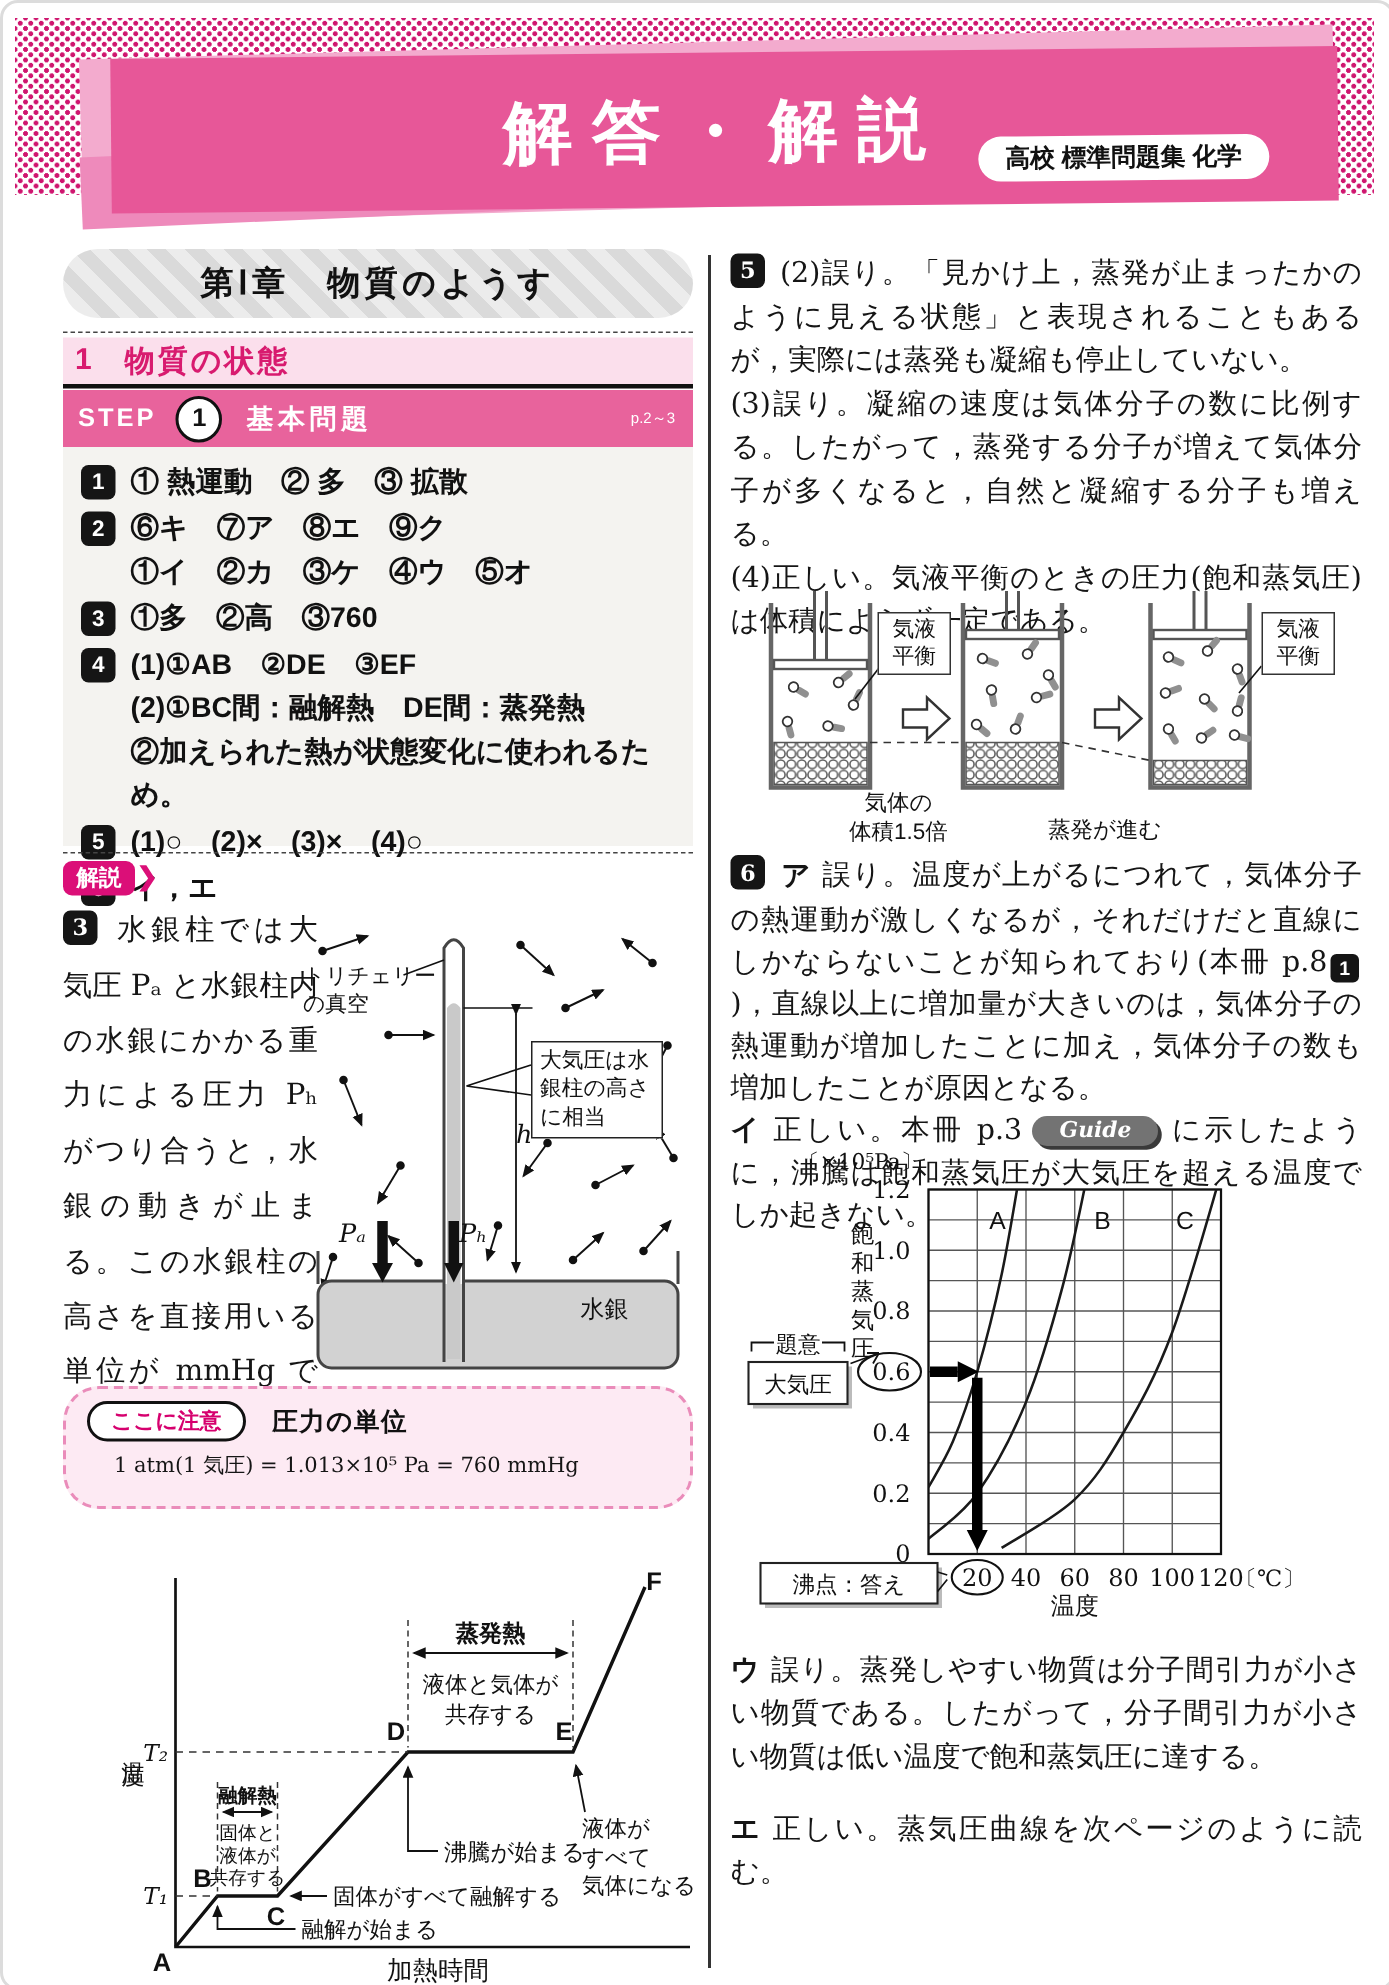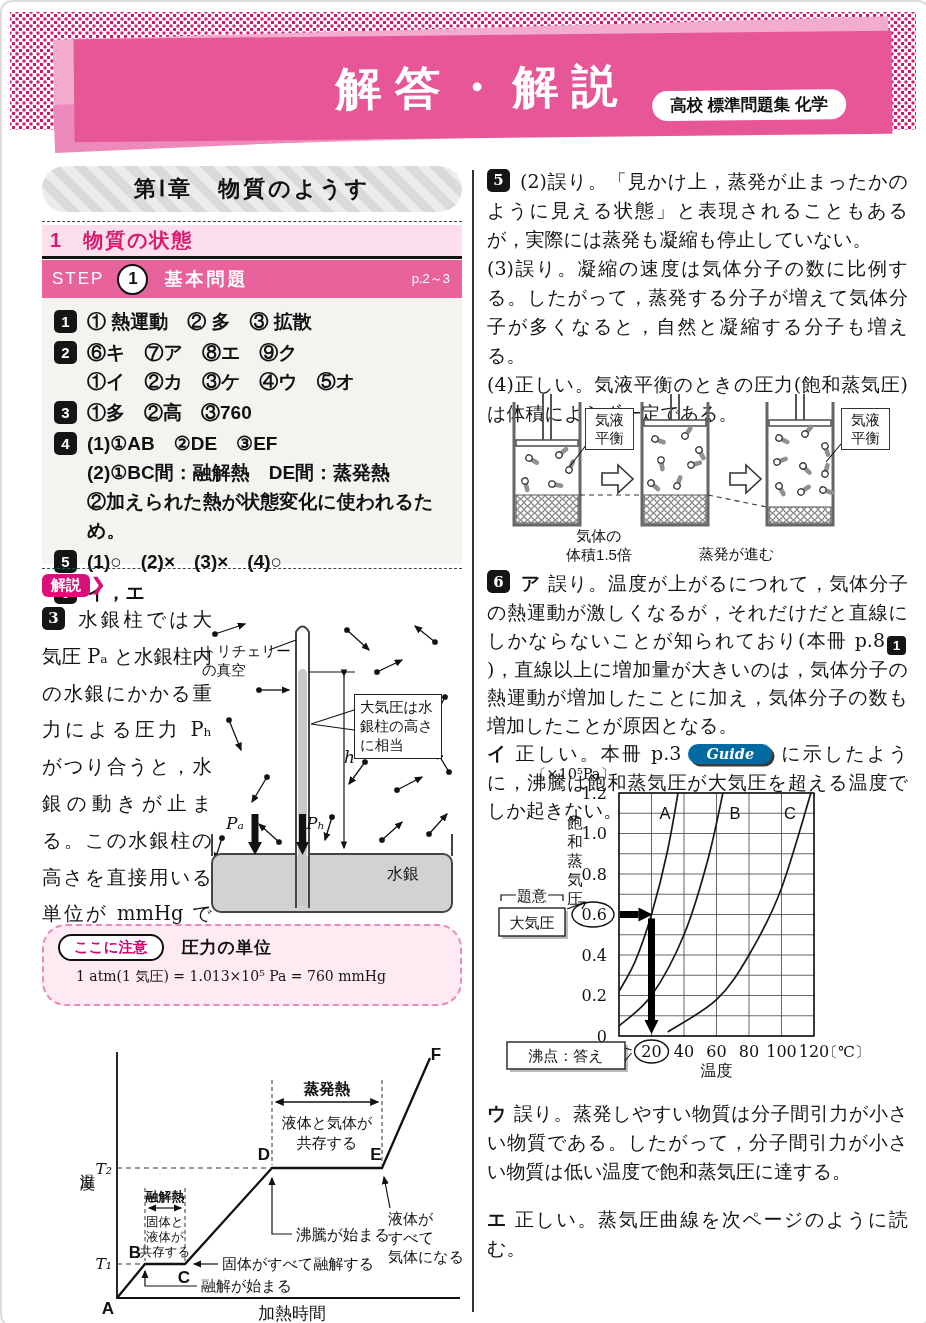--- a/index.html
+++ b/index.html
@@ -22,25 +22,25 @@
   
   .chapter{position:absolute;left:40px;top:164px;width:420px;height:46px;border-radius:23px;
         background:repeating-linear-gradient(45deg,#dadada 0 9px,#ececec 9px 18px);
         display:flex;align-items:center;justify-content:center;font-size:22px;font-weight:bold;letter-spacing:3px;}
   .sec-dash{position:absolute;left:40px;top:219px;width:420px;border-top:1.5px dashed #444;}
   .sec-bar{position:absolute;left:40px;top:223px;width:420px;height:31px;background:#fbdfec;
         border-bottom:3px solid #111;display:flex;align-items:center;color:#d81b6f;font-weight:bold;}
   .sec-num{font-size:20px;margin-left:8px;}
   .sec-title{font-size:20px;margin-left:22px;letter-spacing:2px;}
   .step-bar{position:absolute;left:40px;top:258px;width:420px;height:38px;background:#e8639c;display:flex;align-items:center;}
-  .step-word{color:#fff;font-weight:normal;font-size:17px;letter-spacing:2px;margin-left:10px;}
+  .step-word{color:#fff;font-weight:bold;font-size:17px;letter-spacing:2px;margin-left:10px;}
   .step-circle{width:27px;height:27px;border-radius:50%;background:#fff;border:2.5px solid #111;margin-left:13px;
         display:flex;align-items:center;justify-content:center;font-weight:bold;font-size:17px;color:#111;}
   .step-name{color:#fff;font-weight:bold;font-size:18px;margin-left:16px;letter-spacing:3px;}
-  .step-pages{color:#fff;font-size:13px;margin-left:auto;margin-right:12px;}
+  .step-pages{color:#fff;font-size:10px;margin-left:auto;margin-right:12px;}
   
   .ans-panel{position:absolute;left:40px;top:296px;width:420px;height:266px;background:#f4f3f0;
         box-sizing:border-box;padding:9px 12px 0 12px;}
   .ans-row{display:flex;margin-bottom:2px;}
   .numbadge{flex:0 0 auto;display:inline-flex;align-items:center;justify-content:center;width:23px;height:23px;
         background:#151515;color:#fff;border-radius:5px;font-weight:bold;font-size:15px;margin-right:10px;margin-top:3px;}
   .ans-line{font-weight:bold;font-size:19px;line-height:29px;color:#111;}
   
   .kaisetsu{position:absolute;left:40px;top:572px;}
   .kaisetsu-badge{display:inline-block;background:#db0f78;color:#fff;font-weight:bold;font-size:15px;
@@ -73,21 +73,21 @@
   .p5-wrap p,.p6-wrap p{margin:0;}
   .piston-wrap{position:absolute;left:487px;top:392px;width:420px;height:172px;}
   .pd-label{position:absolute;font-size:14.5px;line-height:18px;border:1.5px solid #333;background:#fff;
         padding:2px 8px;width:31px;text-align:center;}
   .pd-cap{position:absolute;font-size:15px;line-height:19px;text-align:center;}
   .p6-wrap{position:absolute;left:485px;top:565px;width:421px;}
   .kana{font-weight:bold;font-family:"Liberation Sans",sans-serif;margin-right:7px;}
   .inlinebadge{display:inline-flex;align-items:center;justify-content:center;width:19px;height:19px;
         background:#151515;color:#fff;border-radius:4px;font-family:"Liberation Sans",sans-serif;
         font-weight:bold;font-size:13px;vertical-align:-3px;margin:0 2px;}
-  .guide-pill{display:inline-block;background:#0369a1;color:#fff;font-style:italic;font-weight:bold;
+  .guide-pill{display:inline-block;background:#737373;color:#fff;font-style:italic;font-weight:bold;
         font-family:"DejaVu Serif",serif;font-size:14.5px;line-height:20px;padding:0 18px;border-radius:12px;
         box-shadow:2.5px 2.5px 0 #3a3a3a;margin:0 7px;vertical-align:1px;}
   .chart-wrap{position:absolute;left:487px;top:760px;width:420px;height:318px;}
   .p6cont-wrap{position:absolute;left:485px;top:1078px;width:421px;}
   .heat-wrap{position:absolute;left:40px;top:1036px;width:420px;height:285px;}
   
   svg text{font-family:"Liberation Sans",sans-serif;fill:#111;}
   svg .ser{font-family:"DejaVu Serif",serif;}
   svg .it{font-style:italic;}
   svg .bd{font-weight:bold;}

